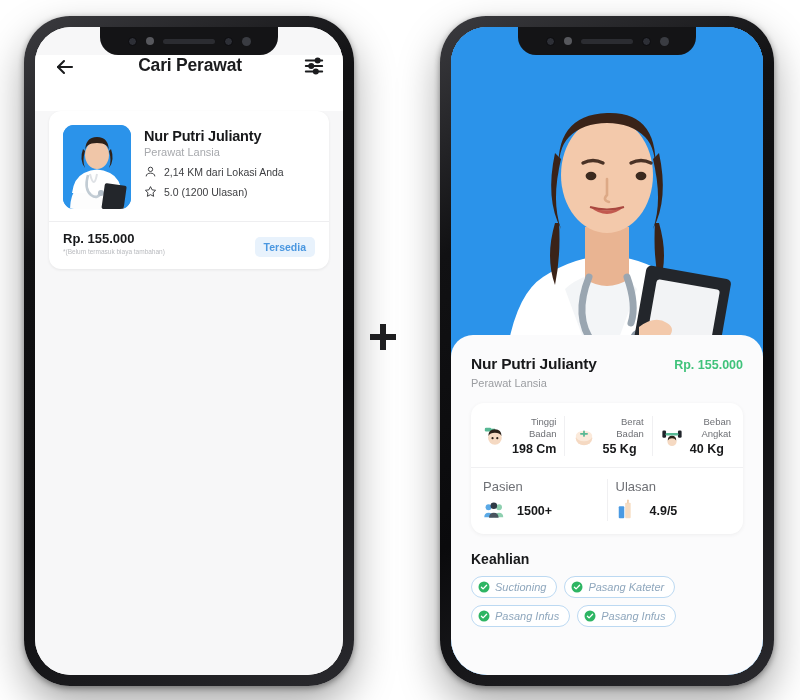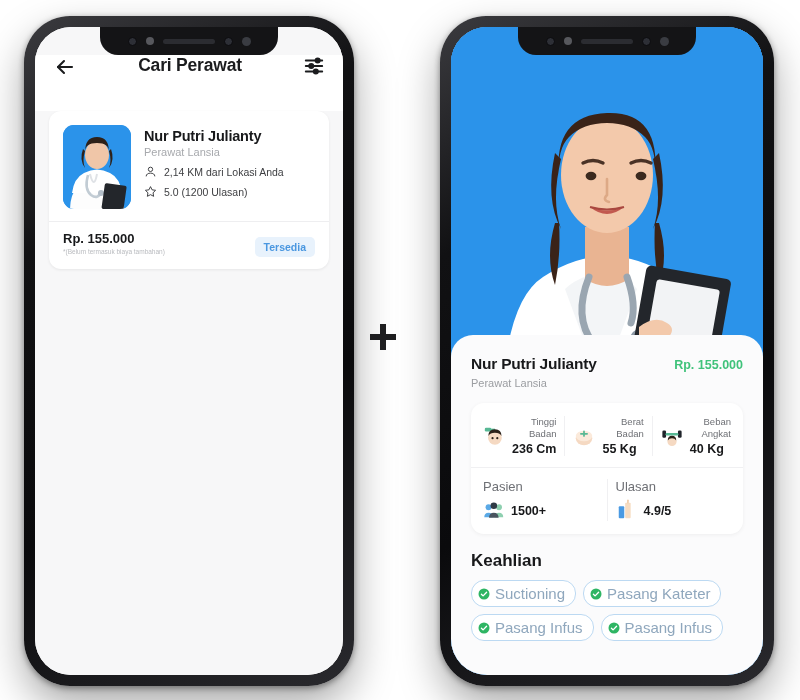--- a/index.html
+++ b/index.html
@@ -116,32 +116,32 @@
   .stat-row { display:flex; padding:11px 4px; }
   .stat-row + .stat-row { border-top:1px solid #f0f0f2; }
   .stat { flex:1; display:flex; align-items:center; gap:7px; padding:0 8px; }
   .stat + .stat { border-left:1px solid #f0f0f2; }
   .stat-ic { width:22px; height:22px; flex:0 0 auto; }
   .stat-txt { min-width:0; }
   .stat-label { font-size:9.5px; color:#6e7075; line-height:1.25;text-align:right; }
   .stat-value { font-size:12.5px; font-weight:bold; color:#18191b; margin-top:2px; white-space:nowrap; }
 
   .stat-row.row2 .stat { flex-direction:column; align-items:flex-start; gap:4px; }
-  .stat-row.row2 .stat .line { display:flex; align-items:center; gap:6px; }
+  .stat-row.row2 .stat .line { display:flex; align-items:center; gap:12px; }
   .stat-row.row2 .stat-label { font-size:13px; }
 
-  .skills-title { font-size:17px; font-weight:bold; color:#18191b; margin:17px 0 9px 0; }
+  .skills-title { font-size:14px; font-weight:bold; color:#18191b; margin:17px 0 9px 0; }
   .pills { display:flex; flex-wrap:wrap; gap:7px; }
   .pill {
     display:flex; align-items:center; gap:5px;
     border:1px solid #bcd9f2; border-radius:13px;
     background:#ffffff;
     padding:4px 10px 4px 6px;
   }
-  .pill-txt { font-size:15px; color:#8fa7bd; }
+  .pill-txt { font-size:11px; color:#8fa7bd;font-style:italic; }
   .chk { width:12px; height:12px; flex:0 0 auto; }
 
   
   #plus {
     position:absolute; left:368px; top:322px;
     width:30px; height:30px; z-index:5; color:#1d1d1f;
   }
 </style>
 </head>
 <body>
@@ -289,21 +289,21 @@
                 <svg class="stat-ic" viewBox="0 0 24 24">
                   <rect x="2" y="3" width="7" height="4" rx="1.4" fill="#57b894"></rect>
                   <path d="M7 5h6" stroke="#57b894" stroke-width="2"></path>
                   <circle cx="13" cy="14" r="7.5" fill="#f5d9c2"></circle>
                   <path d="M5.8 12q0-7.5 7.2-7.5T20.2 12q-2-3.5-7.2-3.5T5.8 12z" fill="#2b2119"></path>
                   <circle cx="10.4" cy="14.4" r="1.2" fill="#2b2119"></circle>
                   <circle cx="15.6" cy="14.4" r="1.2" fill="#2b2119"></circle>
                 </svg>
                 <div class="stat-txt">
                   <div class="stat-label">Tinggi Badan</div>
-                  <div class="stat-value">236 Cm</div>
+                  <div class="stat-value">198 Cm</div>
                 </div>
               </div>
               <div class="stat">
                 <svg class="stat-ic" viewBox="0 0 24 24">
                   <ellipse cx="12" cy="14.5" rx="9" ry="7.5" fill="#f5d9c2"></ellipse>
                   <ellipse cx="12" cy="12" rx="9" ry="5.6" fill="#fbeadb"></ellipse>
                   <path d="M8.6 9.6h6.8M12 7v5" stroke="#57b894" stroke-width="1.9" stroke-linecap="round"></path>
                 </svg>
                 <div class="stat-txt">
                   <div class="stat-label">Berat Badan</div>

